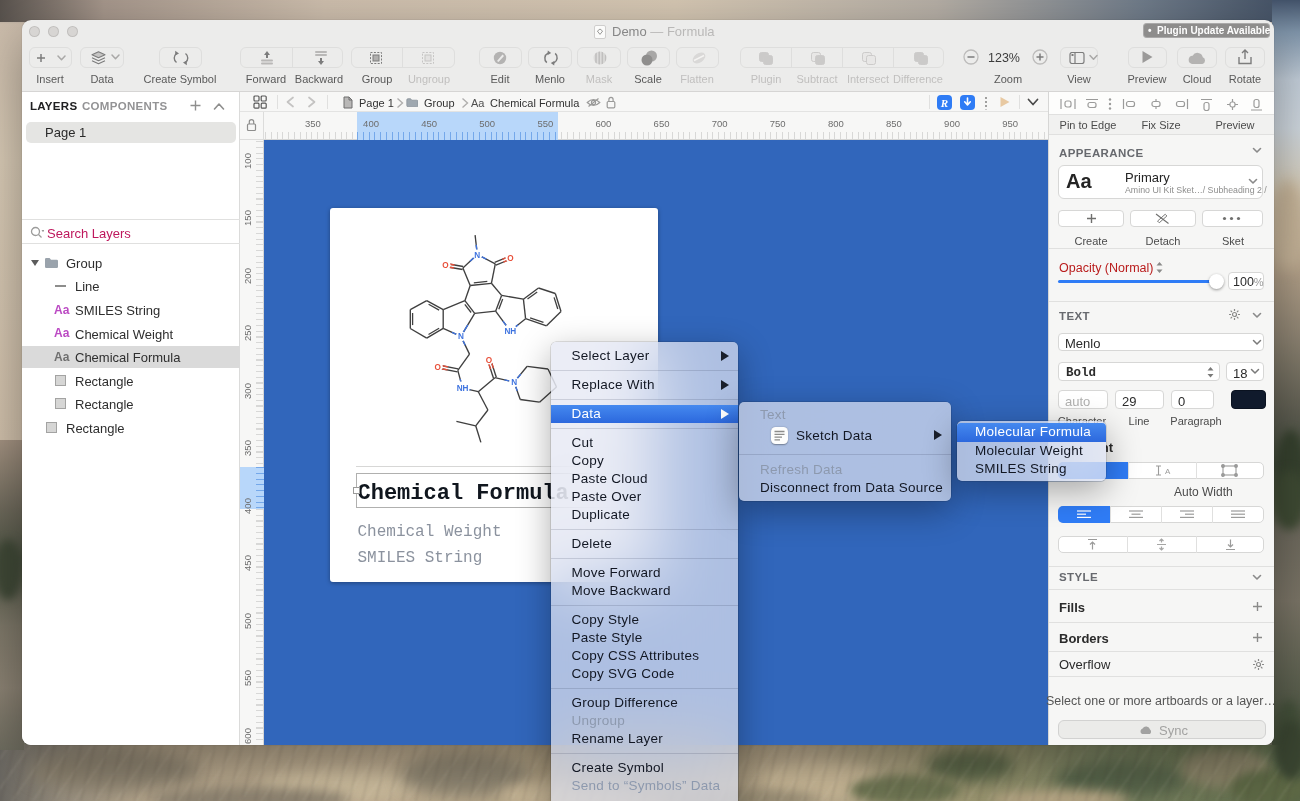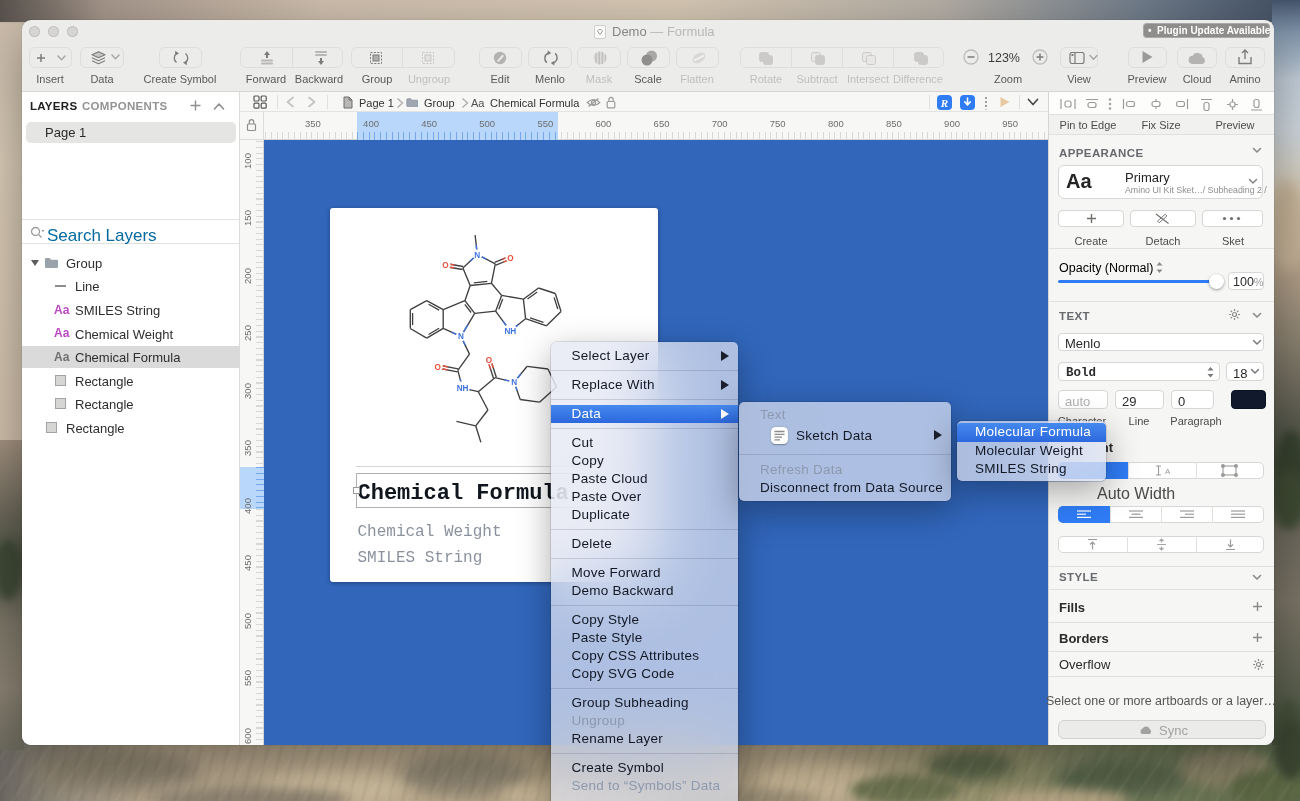--- a/index.html
+++ b/index.html
@@ -212,29 +212,29 @@
     <div class="tlab" style="left:158px">Create Symbol</div>
     <div class="tlab" style="left:244px">Forward</div>
     <div class="tlab" style="left:297px">Backward</div>
     <div class="tlab" style="left:355px">Group</div>
     <div class="tlab dis" style="left:407px">Ungroup</div>
     <div class="tlab" style="left:478px">Edit</div>
     <div class="tlab" style="left:528px">Menlo</div>
     <div class="tlab dis" style="left:577px">Mask</div>
     <div class="tlab" style="left:626px">Scale</div>
     <div class="tlab dis" style="left:675px">Flatten</div>
-    <div class="tlab dis" style="left:744px">Rotate</div>
+    <div class="tlab dis" style="left:744px">Plugin</div>
     <div class="tlab dis" style="left:795px">Subtract</div>
     <div class="tlab dis" style="left:846px">Intersect</div>
     <div class="tlab dis" style="left:896px">Difference</div>
     <div class="tlab" style="left:986px">Zoom</div>
     <div class="tlab" style="left:1057px">View</div>
     <div class="tlab" style="left:1125px">Preview</div>
     <div class="tlab" style="left:1175px">Cloud</div>
-    <div class="tlab" style="left:1223px">Amino</div>
+    <div class="tlab" style="left:1223px">Rotate</div>
     <div class="abs" style="left:218px;top:72px;width:1034px;height:20px;background:#f7f7f6;border-bottom:1px solid #e3e3e2"></div>
     <svg class="abs" style="left:231px;top:75px;" width="14" height="14" viewBox="0 0 14 14">
       <g fill="none" stroke="#585858" stroke-width="1.2">
         <rect x="1" y="1" width="5" height="5" rx="1"></rect>
         <rect x="8.2" y="1" width="5" height="5" rx="1"></rect>
         <rect x="1" y="8.2" width="5" height="5" rx="1"></rect>
         <rect x="8.2" y="8.2" width="5" height="5" rx="1"></rect>
       </g>
     </svg>
     <div class="hairV" style="left:255px;top:75px;height:14px"></div>
@@ -311,21 +311,21 @@
     </svg>
     <div class="abs" style="left:4px;top:102px;width:210px;height:21px;background:#e5e5e3;border-radius:5px"></div>
     <div class="abs" style="left:23px;top:105px;font-size:13px;color:#2a2a2a">Page 1</div>
     <div class="hairH" style="left:0;top:199px;width:218px"></div>
     <div class="hairH" style="left:0;top:223px;width:218px"></div>
     <svg class="abs" style="left:8px;top:206px;" width="14" height="13" viewBox="0 0 14 13">
       <circle cx="5.5" cy="5.5" r="4" fill="none" stroke="#9c9c9b" stroke-width="1.3"></circle>
       <path d="M8.5 8.5 L11.5 11.5" stroke="#9c9c9b" stroke-width="1.3"></path>
       <path d="M12.5 5 l3 0 l-1.5 2.2 z" fill="#9c9c9b" transform="translate(-1,-1)"></path>
     </svg>
-    <div class="abs" style="left:25px;top:206px;font-size:17px;color:#0369a1">Search Layers</div>
+    <div class="abs" style="left:25px;top:206px;font-size:13px;color:#be185d">Search Layers</div>
     <div class="abs" style="left:0px;top:326px;width:218px;height:22px;background:#dadada"></div>
     <svg class="abs" style="left:8px;top:238px;" width="10" height="9" viewBox="0 0 10 9">
       <path d="M1 2 L9 2 L5 8 Z" fill="#5c5c5c"></path>
     </svg>
     <svg class="abs" style="left:22px;top:237px;" width="15" height="12" viewBox="0 0 15 12">
       <path d="M1 2.2 A1.2 1.2 0 0 1 2.2 1 L5.6 1 L7 2.8 L12.8 2.8 A1.2 1.2 0 0 1 14 4 L14 9.8 A1.2 1.2 0 0 1 12.8 11 L2.2 11 A1.2 1.2 0 0 1 1 9.8 Z" fill="#9aa3ac"></path>
     </svg>
     <div class="abs" style="left:44px;top:235.5px;font-size:13px;color:#2e2e2e">Group</div>
     <div class="abs" style="left:33px;top:265px;width:11px;height:1.6px;background:#8d8d8c"></div>
     <div class="abs" style="left:53px;top:259px;font-size:13px;color:#2e2e2e">Line</div>
@@ -581,21 +581,21 @@
       <g fill="#6f6f6e">
         <circle cx="2.5" cy="2.5" r="1.6"></circle>
         <circle cx="9.5" cy="2.5" r="1.6"></circle>
         <circle cx="16.5" cy="2.5" r="1.6"></circle>
       </g>
     </svg>
     <div class="plab" style="left:1069px;top:215px">Create</div>
     <div class="plab" style="left:1141px;top:215px">Detach</div>
     <div class="plab" style="left:1211px;top:215px">Sket</div>
     <div class="hairH" style="left:1027px;top:228px;width:225px"></div>
-    <div class="abs" style="left:1037px;top:241px;font-size:12.5px;color:#000000">Opacity (Normal)</div>
+    <div class="abs" style="left:1037px;top:241px;font-size:12.5px;color:#b91c1c">Opacity (Normal)</div>
     <svg class="abs" style="left:1133px;top:241px;" width="9" height="13" viewBox="0 0 9 13">
       <path d="M4.5 1 L7.5 4.5 L1.5 4.5 Z M4.5 12 L1.5 8.5 L7.5 8.5 Z" fill="#8a8a89"></path>
     </svg>
     <div class="abs" style="left:1036px;top:259.5px;width:162px;height:3px;border-radius:2px;background:#2f7cf6"></div>
     <div class="abs" style="left:1187px;top:253.5px;width:15px;height:15px;border-radius:50%;background:#fff;box-shadow:0 1px 3px rgba(0,0,0,.4)"></div>
     <div class="pbox" style="left:1206px;top:252px;width:36px;height:18px;border-radius:4px">
       <span style="position:absolute;left:4px;top:2px;font-size:12.5px;color:#2b2b2b">100<span style="color:#9a9a99;font-size:11px">%</span></span>
     </div>
     <div class="hairH" style="left:1027px;top:280.5px;width:225px"></div>
     <div class="sect" style="left:1037px;top:290px">TEXT</div>
@@ -654,21 +654,21 @@
     </svg>
     <svg class="abs" style="left:1199px;top:444px;" width="18" height="13" viewBox="0 0 18 13">
       <g stroke="#9b9b9a" fill="none" stroke-width="1.1">
         <rect x="2" y="2" width="13" height="9"></rect>
         <circle cx="2" cy="2" r="1.4" fill="#9b9b9a"></circle>
         <circle cx="15" cy="2" r="1.4" fill="#9b9b9a"></circle>
         <circle cx="2" cy="11" r="1.4" fill="#9b9b9a"></circle>
         <circle cx="15" cy="11" r="1.4" fill="#9b9b9a"></circle>
       </g>
     </svg>
-    <div class="abs" style="left:1075px;top:465px;font-size:16px;color:#4b4b4b">Auto Width</div>
+    <div class="abs" style="left:1152px;top:465px;font-size:12px;color:#4b4b4b">Auto Width</div>
     <div class="abs" style="left:1036px;top:486px;width:206px;height:17px;background:#fff;border:1px solid #d7d7d6;border-radius:5px"></div>
     <div class="abs" style="left:1036px;top:486px;width:52px;height:17px;background:#2f7cf6;border-radius:5px 0 0 5px"></div>
     <div class="hairV" style="left:1088px;top:486px;height:17px"></div>
     <div class="hairV" style="left:1139px;top:486px;height:17px"></div>
     <div class="hairV" style="left:1190px;top:486px;height:17px"></div>
     <svg class="abs" style="left:1054px;top:488px;" width="16" height="13" viewBox="0 0 16 13">
       <g stroke="#fff" stroke-width="1.2" fill="none">
         <path d="M1 3.0 L15 3.0"></path>
         <path d="M1 6.2 L10 6.2"></path>
         <path d="M1 9.4 L15 9.4"></path>
@@ -753,28 +753,28 @@
     <div class="msep"></div>
     <div class="mi " style="height:18px;line-height:18px">Cut</div>
     <div class="mi " style="height:18px;line-height:18px">Copy</div>
     <div class="mi " style="height:18px;line-height:18px">Paste Cloud</div>
     <div class="mi " style="height:18px;line-height:18px">Paste Over</div>
     <div class="mi " style="height:18px;line-height:18px">Duplicate</div>
     <div class="msep"></div>
     <div class="mi " style="height:18px;line-height:18px">Delete</div>
     <div class="msep"></div>
     <div class="mi " style="height:18px;line-height:18px">Move Forward</div>
-    <div class="mi " style="height:18px;line-height:18px">Demo Backward</div>
+    <div class="mi " style="height:18px;line-height:18px">Move Backward</div>
     <div class="msep"></div>
     <div class="mi " style="height:18px;line-height:18px">Copy Style</div>
     <div class="mi " style="height:18px;line-height:18px">Paste Style</div>
     <div class="mi " style="height:18px;line-height:18px">Copy CSS Attributes</div>
     <div class="mi " style="height:18px;line-height:18px">Copy SVG Code</div>
     <div class="msep"></div>
-    <div class="mi " style="height:18px;line-height:18px">Group Subheading</div>
+    <div class="mi " style="height:18px;line-height:18px">Group Difference</div>
     <div class="mi dis" style="height:18px;line-height:18px">Ungroup</div>
     <div class="mi " style="height:18px;line-height:18px">Rename Layer</div>
     <div class="msep"></div>
     <div class="mi " style="height:18px;line-height:18px">Create Symbol</div>
     <div class="mi dis" style="height:18px;line-height:18px">Send to “Symbols” Data</div>
   </div>
 <div class="menu" style="left:739px;top:402px;width:212px;padding:2.5px 0 4px 0">
     <div class="mi dis" style="height:19px;line-height:19px">Text</div>
     <div class="mi" style="height:23.5px;line-height:23.5px;padding-left:57px"><span class="abs" style="left:32px;top:3px;width:17px;height:17px;background:#fdfdfd;border-radius:4.5px;box-shadow:0 0.5px 1.5px rgba(0,0,0,.35)">
         <svg width="17" height="17" viewBox="0 0 17 17">

